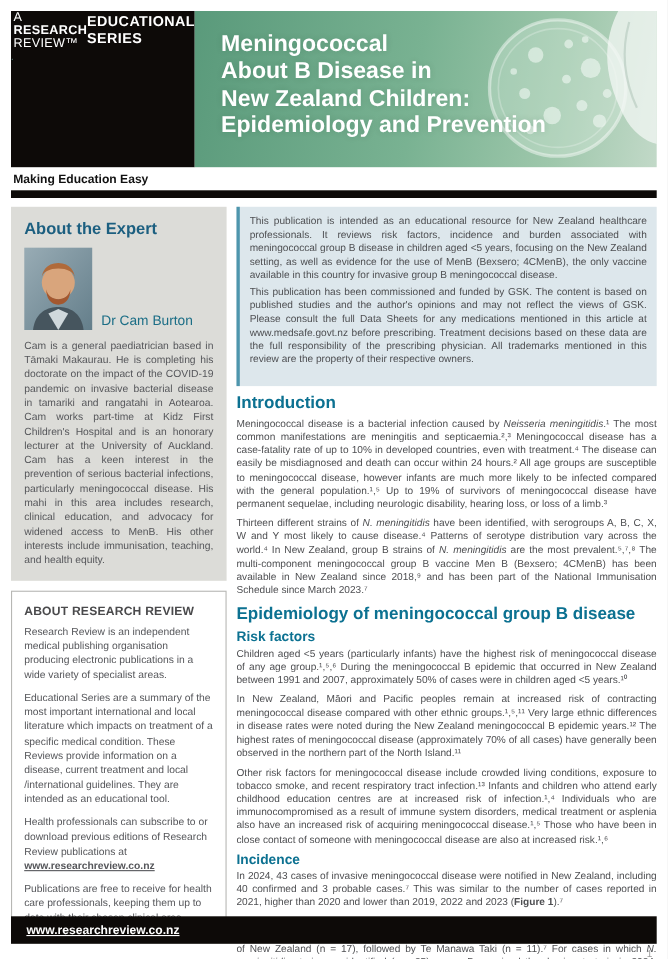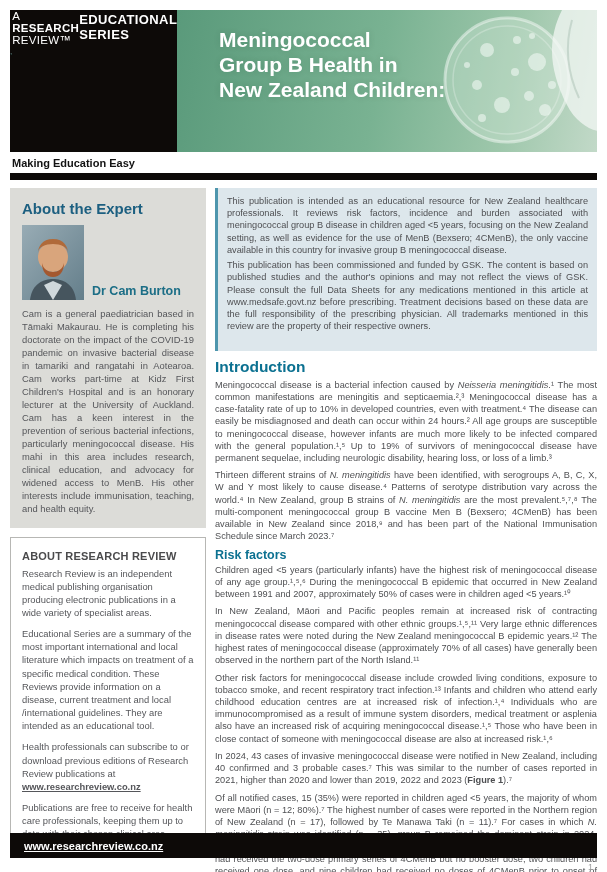--- a/index.html
+++ b/index.html
@@ -6,37 +6,37 @@
   body { background:#e9e9e9; font-family:"Liberation Sans", sans-serif; }
   .page { width:607px; height:872px; background:#fff; position:relative; overflow:hidden; padding:10px 10px 0 10px; margin:0 auto; }
 
   
   .header { display:flex; height:142px; }
   .logo-box { width:167px; background:#0d0a08; color:#fff; display:flex; flex-direction:row; align-items:flex-start; justify-content:flex-end; padding-bottom:12px; flex:0 0 167px; }
   .logo-box svg { margin-bottom:8px; }
   .logo-l1 { font-size:11.5px; letter-spacing:.3px; color:#fff; }
   .logo-l1 b { font-weight:bold; }
   .logo-l2 { font-size:13px; font-weight:bold; letter-spacing:.4px; margin-top:2px; }
-  .hero { flex:1; position:relative; overflow:hidden; background:linear-gradient(100deg,#5a9a7b 0%,#79b292 48%,#9ec7ab 78%,#c2d9c8 100%);padding-left:18px; }
+  .hero { flex:1; position:relative; overflow:hidden; background:linear-gradient(100deg,#5a9a7b 0%,#79b292 48%,#9ec7ab 78%,#c2d9c8 100%); }
   .hero-decor { position:absolute; inset:0; }
   .hero-title { position:relative; z-index:2; padding:18px 0 0 24px; color:#fff; font-size:21px; line-height:1.18; font-weight:bold; text-shadow:0 0 6px rgba(0,60,40,.15); }
   .tagline-row { padding:5px 2px 4px 2px; font-size:11px; font-weight:bold; color:#121212; }
   .black-bar { height:7px; background:#0d0a08; margin-bottom:8px; }
 
   
   .cols { display:flex; gap:9px; }
   .sidebar { width:196px; flex:0 0 196px; }
   .main { flex:1; min-width:0; }
 
   
   .expert-box { background:#dcdcd8; padding:12px 12px 12px 12px; margin-bottom:9px; }
   .expert-box h2 { color:#1c5f80; font-size:15px; margin-bottom:8px; }
   .expert-head { display:flex; align-items:flex-end; gap:8px; margin-bottom:8px; }
   .expert-photo { width:62px; height:75px; flex:0 0 62px; }
-  .expert-name { color:#1c6e86; font-size:12.5px; font-weight:bold; padding-bottom:2px; }
+  .expert-name { color:#1c6e86; font-size:12.5px; font-weight:normal; padding-bottom:2px; }
   .expert-bio { font-size:9.4px; line-height:1.38; color:#55565a; text-align:justify; }
   .rr-box { border:1px solid #b7b7b4; background:#fff; padding:12px 11px 12px 11px; margin-bottom:12px; }
   .rr-box h3 { font-size:11px; color:#4a4a4c; margin-bottom:5px; letter-spacing:.2px; }
   .rr-box p { font-size:9.4px; line-height:1.4; color:#55565a; margin-bottom:8px; }
   .rr-box .h2nd { margin-top:2px; }
   .rr-link { color:#55565a; font-weight:bold; text-decoration:underline; font-size:9.4px; }
 
   
   .disclaimer { background:#dde7ec; border-left:3px solid #4e96ad; padding:7px 9px 6px 9px; margin-bottom:5px; }
   .disclaimer p { font-size:9.2px; line-height:1.33; color:#4e4f52; text-align:justify; margin-bottom:3px; }
@@ -110,22 +110,23 @@
             <circle cx="368" cy="100" r="6"></circle>
           <circle cx="290" cy="55" r="3"></circle>
             <circle cx="355" cy="26" r="3"></circle>
             <circle cx="375" cy="75" r="4"></circle>
         </g>
         <path d="M385 0 C370 30 372 60 390 95 C400 115 420 125 430 120 L430 0 Z" fill="rgba(243,247,244,0.75)"></path>
         <path d="M395 10 C388 35 390 62 402 88" fill="none" stroke="rgba(180,200,188,0.6)" stroke-width="2"></path>
       </svg>
       <div class="hero-title">
         <div>Meningococcal</div>
-        <div>Group B Health in</div>
+        <div>About B Disease in</div>
         <div>New Zealand Children:</div>
+        <div>Epidemiology and Prevention</div>
       </div>
     </div>
   </div>
 
   <div class="tagline-row">Making Education Easy</div>
   <div class="black-bar"></div>
 
   <div class="cols">
 
     <div class="sidebar">
@@ -167,25 +168,27 @@
     <div class="main">
       <div class="disclaimer">
         <p>This publication is intended as an educational resource for New Zealand healthcare professionals. It reviews risk factors, incidence and burden associated with meningococcal group B disease in children aged &lt;5 years, focusing on the New Zealand setting, as well as evidence for the use of MenB (Bexsero; 4CMenB), the only vaccine available in this country for invasive group B meningococcal disease.</p>
         <p>This publication has been commissioned and funded by GSK. The content is based on published studies and the author's opinions and may not reflect the views of GSK. Please consult the full Data Sheets for any medications mentioned in this article at www.medsafe.govt.nz before prescribing. Treatment decisions based on these data are the full responsibility of the prescribing physician. All trademarks mentioned in this review are the property of their respective owners.</p>
       </div>
 
       <h1 class="section">Introduction</h1>
       <p class="body">Meningococcal disease is a bacterial infection caused by <i>Neisseria meningitidis</i>.¹ The most common manifestations are meningitis and septicaemia.²,³ Meningococcal disease has a case-fatality rate of up to 10% in developed countries, even with treatment.⁴ The disease can easily be misdiagnosed and death can occur within 24 hours.² All age groups are susceptible to meningococcal disease, however infants are much more likely to be infected compared with the general population.¹,⁵ Up to 19% of survivors of meningococcal disease have permanent sequelae, including neurologic disability, hearing loss, or loss of a limb.³</p>
       <p class="body">Thirteen different strains of <i>N. meningitidis</i> have been identified, with serogroups A, B, C, X, W and Y most likely to cause disease.⁴ Patterns of serotype distribution vary across the world.⁴ In New Zealand, group B strains of <i>N. meningitidis</i> are the most prevalent.⁵,⁷,⁸ The multi-component meningococcal group B vaccine Men B (Bexsero; 4CMenB) has been available in New Zealand since 2018,⁹ and has been part of the National Immunisation Schedule since March 2023.⁷</p>
 
+      <h1 class="section">Epidemiology of meningococcal group B disease</h1>
       <h2 class="sub">Risk factors</h2>
       <p class="body">Children aged &lt;5 years (particularly infants) have the highest risk of meningococcal disease of any age group.¹,⁵,⁶ During the meningococcal B epidemic that occurred in New Zealand between 1991 and 2007, approximately 50% of cases were in children aged &lt;5 years.¹⁰</p>
       <p class="body">In New Zealand, Māori and Pacific peoples remain at increased risk of contracting meningococcal disease compared with other ethnic groups.¹,⁵,¹¹ Very large ethnic differences in disease rates were noted during the New Zealand meningococcal B epidemic years.¹² The highest rates of meningococcal disease (approximately 70% of all cases) have generally been observed in the northern part of the North Island.¹¹</p>
       <p class="body">Other risk factors for meningococcal disease include crowded living conditions, exposure to tobacco smoke, and recent respiratory tract infection.¹³ Infants and children who attend early childhood education centres are at increased risk of infection.¹,⁴ Individuals who are immunocompromised as a result of immune system disorders, medical treatment or asplenia also have an increased risk of acquiring meningococcal disease.¹,⁵ Those who have been in close contact of someone with meningococcal disease are also at increased risk.¹,⁶</p>
 
+      <h2 class="sub">Incidence</h2>
       <p class="body">In 2024, 43 cases of invasive meningococcal disease were notified in New Zealand, including 40 confirmed and 3 probable cases.⁷ This was similar to the number of cases reported in 2021, higher than 2020 and lower than 2019, 2022 and 2023 (<b>Figure 1</b>).⁷</p>
       <p class="body">Of all notified cases, 15 (35%) were reported in children aged &lt;5 years, the majority of whom were Māori (n = 12; 80%).⁷ The highest number of cases were reported in the Northern region of New Zealand (n = 17), followed by Te Manawa Taki (n = 11).⁷ For cases in which <i>N. meningitidis</i> strain was identified (n = 35), group B remained the dominant strain in 2024, identified in 26 cases overall (74%), and in 12 children aged &lt;5 years.⁷ Of these children, one had received the two-dose primary series of 4CMenB but no booster dose, two children had received one dose, and nine children had received no doses of 4CMenB prior to onset of illness.⁷</p>
 
     </div>
   </div>
 
   <div class="footer-bar">
     <a href="#" class="footer-link">www.researchreview.co.nz</a>
   </div>
   <div class="page-num">1</div>

